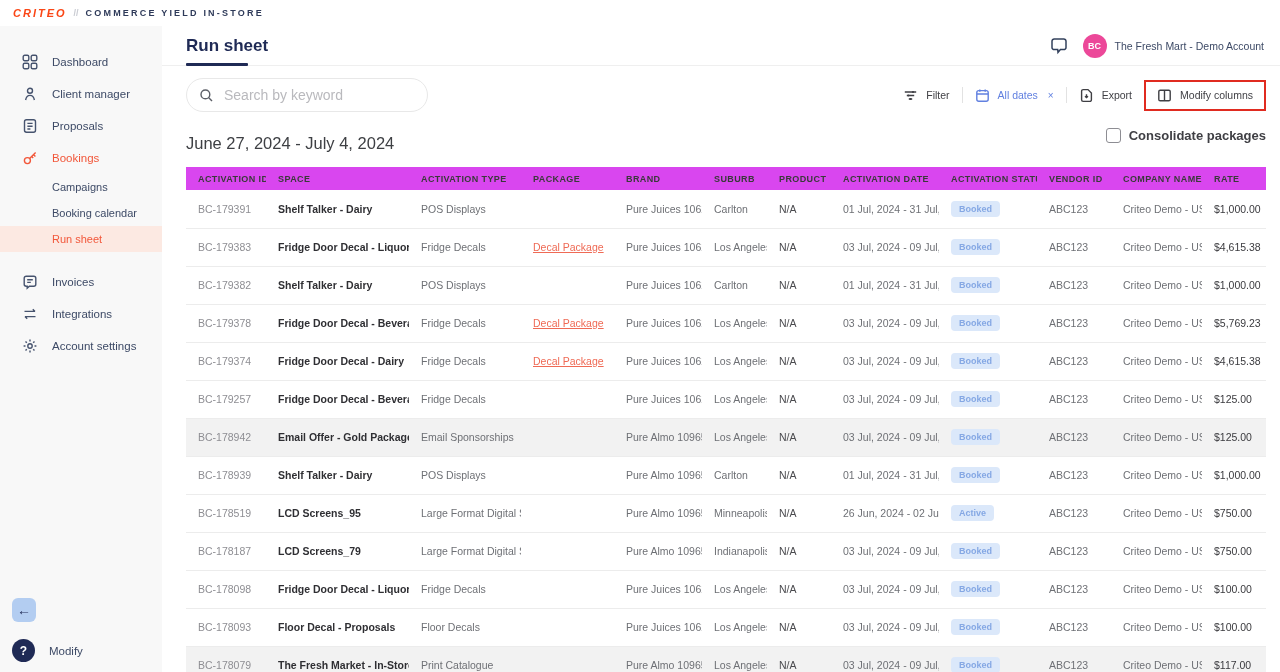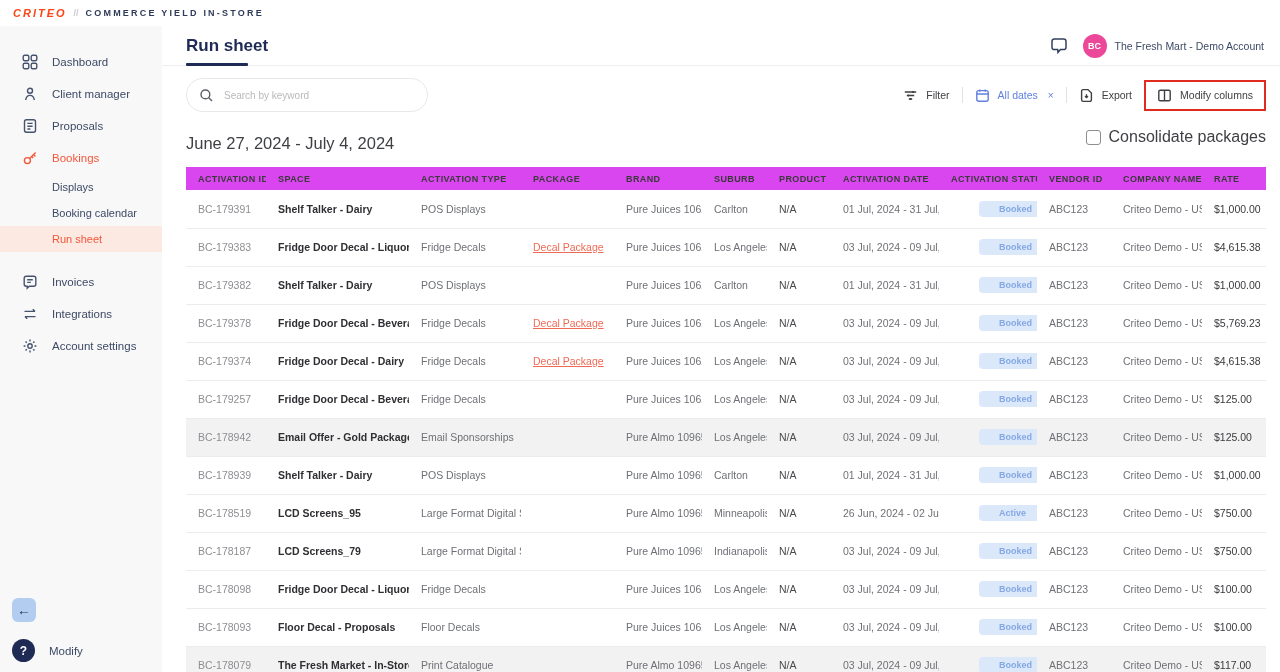--- a/index.html
+++ b/index.html
@@ -49,53 +49,53 @@
   .chat-icon{width:20px;height:20px;color:#33415C;cursor:pointer;}
   .account{display:flex;align-items:center;gap:8px;cursor:pointer;}
   .avatar{width:24px;height:24px;border-radius:50%;background:#ec4899;color:#fff;font-size:9px;
     font-weight:700;display:flex;align-items:center;justify-content:center;}
   .account-name{font-size:10.5px;color:#3D4A66;}
   
   .toolbar{display:flex;align-items:center;justify-content:space-between;padding:12px 14px 8px 24px;}
   .search-box{width:242px;height:34px;border:1px solid #E8E8E8;border-radius:17px;display:flex;
     align-items:center;padding:0 12px;gap:10px;background:#fff;}
   .search-box .ic{width:15px;height:15px;color:#5B5E66;}
-  .search-input{border:none;outline:none;flex:1;font-size:10px;color:#3f3f44;background:transparent;
+  .search-input{border:none;outline:none;flex:1;font-size:14px;color:#3f3f44;background:transparent;
     font-family:"Liberation Sans","DejaVu Sans",sans-serif;}
   .search-input::placeholder{color:#B9B9BD;}
   .toolbar-right{display:flex;align-items:center;gap:12px;}
   .tool-btn{display:flex;align-items:center;gap:8px;font-size:10.5px;color:#3F3F44;cursor:pointer;
     background:none;border:none;font-family:inherit;}
   .tool-btn .ic{width:15px;height:15px;color:#3F3F44;}
   .tool-btn.blue,.tool-btn.blue .ic{color:var(--link-blue);}
   .chip-close{font-size:10px;margin-left:2px;cursor:pointer;}
   .v-sep{width:1px;height:16px;background:#E2E2E2;}
   .modify-wrap{border:2px solid var(--annotation-red);padding:6px 11px;display:flex;align-items:center;}
   
   .subheader{display:flex;align-items:flex-start;justify-content:space-between;padding:6px 14px 14px 24px;}
   .date-range{font-size:16.5px;color:#3E4044;padding-top:8px;}
   .consolidate{display:flex;align-items:center;gap:8px;cursor:pointer;padding-top:2px;}
   .checkbox{width:15px;height:15px;border:1.5px solid #8D8D93;border-radius:3px;background:#fff;}
-  .consolidate-label{font-size:16px;color:#3F3F44;}
+  .consolidate-label{font-size:13px;color:#3F3F44;font-weight:bold;}
   
   .table-wrap{margin:0 14px 0 24px;}
   table{width:1080px;border-collapse:collapse;table-layout:fixed;}
   thead th{background:#d946ef;height:23px;text-align:left;font-size:9px;font-weight:700;
     color:#3A3A3A;letter-spacing:.4px;padding:0 8px 0 12px;white-space:nowrap;overflow:hidden;}
   tbody td{height:38px;font-size:10.5px;color:var(--text-gray);padding:0 8px 0 12px;
     white-space:nowrap;overflow:hidden;border-top:1px solid var(--border-light);}
   tbody tr:first-child td{border-top:none;}
   tbody tr.hl{background:var(--row-hl);}
   td.col-id{color:#8E8E93;}
   td.col-space{color:#2F2F33;font-weight:700;}
   td.col-product{color:#4A4A4E;}
   td.col-rate{color:#3A3A3E;}
   .pkg-link{color:var(--link-salmon);text-decoration:underline;cursor:pointer;}
   .badge{display:inline-block;background:var(--badge-bg);color:var(--badge-text);font-size:9px;
-    font-weight:700;padding:3px 20px;border-radius:4px;margin-left:28px;}
+    font-weight:700;padding:3px 8px;border-radius:4px;}
 </style>
 </head>
 <body>
 
 <div class="topbar">
   <span class="logo">CRITEO</span>
   <span class="logo-divider">//</span>
   <span class="product-name">COMMERCE YIELD IN-STORE</span>
 </div>
 
@@ -133,21 +133,21 @@
     <div class="nav-item active">
       <span class="ic">
         <svg viewBox="0 0 16 16" fill="none" stroke="currentColor" stroke-width="1.4">
             <circle cx="5.4" cy="10.6" r="3"></circle>
             <path d="M7.6 8.4 13.6 2.4M11.4 4.6l2 2M9.6 6.4l1.6 1.6"></path>
           </svg>
       </span>
       <span>Bookings</span>
     </div>
     <div class="sub-item">
-      <span>Displays</span>
+      <span>Campaigns</span>
     </div>
     <div class="sub-item">
       <span>Booking calendar</span>
     </div>
     <div class="sub-item selected">
       <span>Run sheet</span>
     </div>
     <div class="nav-gap"></div>
     <div class="nav-item">
       <span class="ic">

